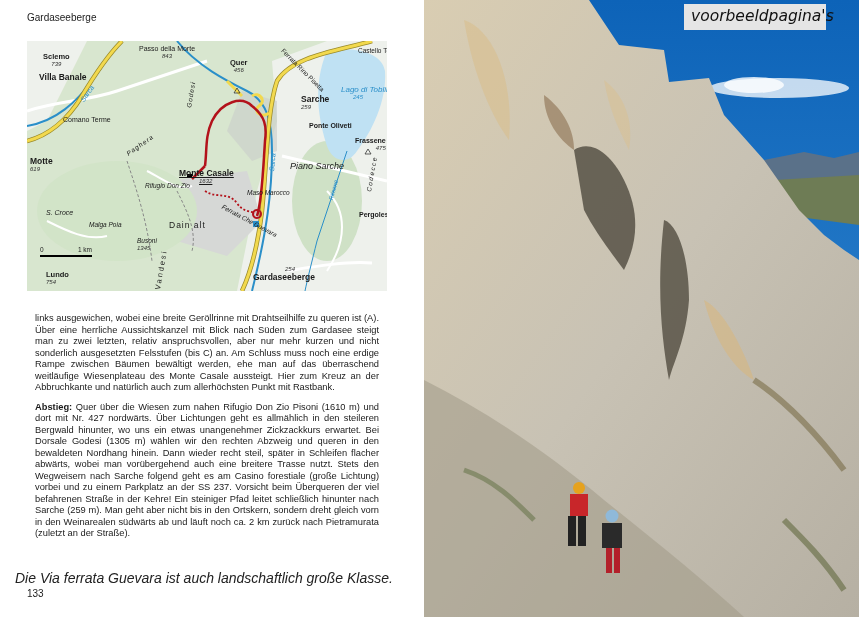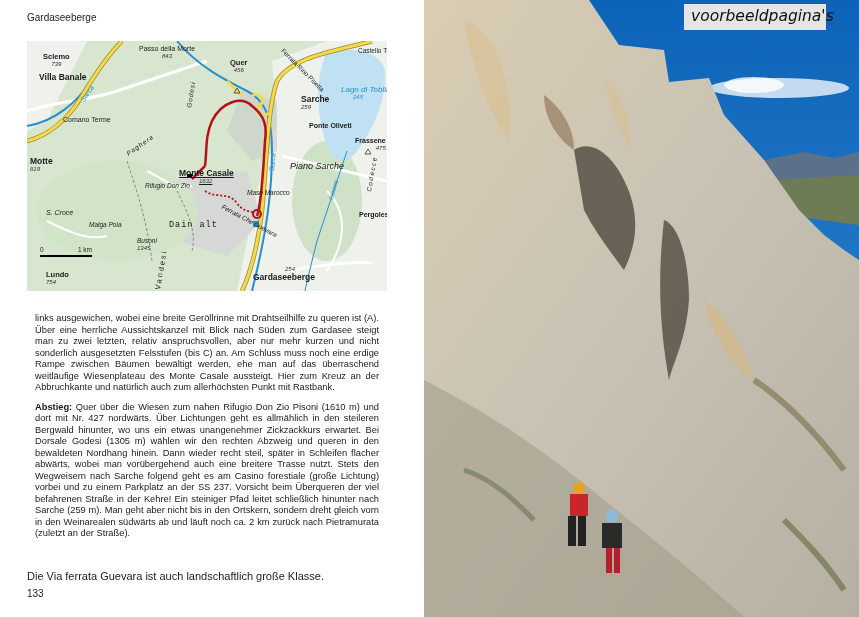--- a/index.html
+++ b/index.html
@@ -18,21 +18,21 @@
   .map-label.italic { font-style: italic; }
   .map-label.water { color: #2a8fc9; font-style: italic; }
   .map-label.water.lake { font-size: 8px; line-height: 9px; text-align: center; }
   .scalebar { position: absolute; left: 13px; top: 205px; width: 52px; }
   .scalebar .nums { display: flex; justify-content: space-between; font-size: 6.5px; }
   .scalebar .bar { margin-top: 2px; height: 2px; background: #000; }
 
   .body-text { position: absolute; left: 27px; top: 305px; width: 360px; font-size: 9.3px; line-height: 11.5px; text-align: justify; color: #1a1a1a; }
   .body-text p { margin: 8px; }
   .body-text .lead { font-weight: bold; }
-  .caption { position: absolute; left: 27px; top: 570px; font-size: 11px; color: #222; }
+  .caption { position: absolute; left: 15px; top: 570px; font-size: 14px; font-style: italic; color: #222; }
   .page-number { position: absolute; left: 27px; top: 588px; font-size: 10px; color: #222; }
 
   .photo { position: absolute; left: 424px; top: 0; width: 435px; height: 617px; overflow: hidden; background: #c9c3b6; }
   .photo svg { position: absolute; left: 0; top: 0; }
   .sample-badge { position: absolute; left: 684px; top: 4px; width: 142px; height: 26px; background: #e5e5e5; padding: 3px 0 0 7px; font-family: "DejaVu Sans", sans-serif; font-style: italic; font-size: 15.5px; color: #111; white-space: nowrap; }
 </style>
 </head>
 <body>
 
 <div class="left-page">
@@ -102,21 +102,21 @@
     <div class="map-label italic" style="left:98px;top:110px;transform:rotate(-35deg);transform-origin:left top;letter-spacing:1px;font-size:6.5px;">Paghera</div>
     <div class="map-label italic" style="left:263px;top:104px;font-size:9px;line-height:11px;width:34px;margin-top:16px;">Piano Sarche</div>
     <div class="map-label water" style="left:241px;top:130px;transform:rotate(-85deg);transform-origin:left top;">Sarca</div>
     <div class="map-label big" style="left:3px;top:116px;"><span>Motte</span><span class="alt">619</span></div>
     <div class="map-label big" style="left:152px;top:128px;text-decoration:underline;"><span>Monte Casale</span><span class="alt" style="padding-left:20px;">1632</span></div>
     <div class="map-label italic" style="left:338px;top:150px;transform:rotate(-80deg);transform-origin:left top;letter-spacing:1.5px;font-size:6.5px;">Codecce</div>
     <div class="map-label italic" style="left:118px;top:141px;font-size:6.5px;">Rifugio Don Zio</div>
     <div class="map-label italic" style="left:220px;top:148px;font-size:6.5px;width:26px;text-align:center;">Maso Marocco</div>
     <div class="map-label water" style="left:300px;top:158px;transform:rotate(-75deg);transform-origin:left top;font-size:6px;">Rimone</div>
     <div class="map-label italic" style="left:19px;top:168px;">S. Croce</div>
-    <div class="map-label" style="left:142px;top:180px;font-size:8.5px;letter-spacing:1px;font-family:Liberation Mono, monospace;">Dain alt</div>
+    <div class="map-label" style="left:142px;top:180px;font-size:8.5px;letter-spacing:1px;">Dain alt</div>
     <div class="map-label italic" style="left:197px;top:162px;transform:rotate(28deg);transform-origin:left top;width:46px;font-size:6.5px;">Ferrata Che Guevara</div>
     <div class="map-label bold" style="left:332px;top:170px;font-size:7px;">Pergolese</div>
     <div class="map-label italic" style="left:62px;top:180px;width:24px;text-align:center;font-size:6.5px;">Malga Poia</div>
     <div class="map-label italic" style="left:110px;top:196px;font-size:6.5px;"><span>Busoni</span><span class="alt">1345</span></div>
     <div class="map-label" style="left:127px;top:248px;transform:rotate(-80deg);transform-origin:left top;letter-spacing:2px;font-size:7.5px;">Vandesi</div>
     <div class="map-label bold" style="left:19px;top:230px;"><span>Lundo</span><span class="alt">754</span></div>
     <div class="map-label big" style="left:226px;top:225px;"><span class="alt" style="padding-left:32px;">254</span><span>Gardaseeberge</span></div>
 
     <div class="scalebar">
       <div class="nums">

